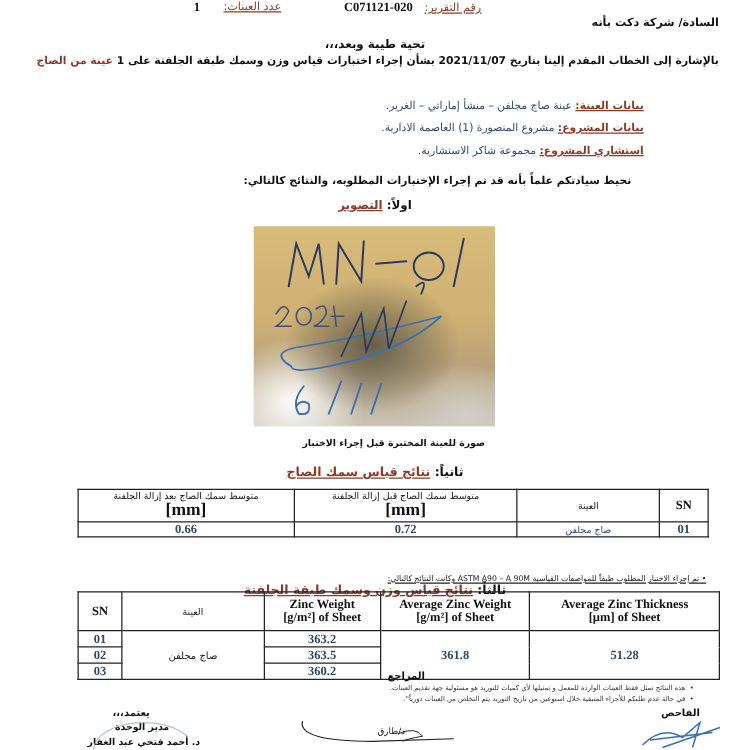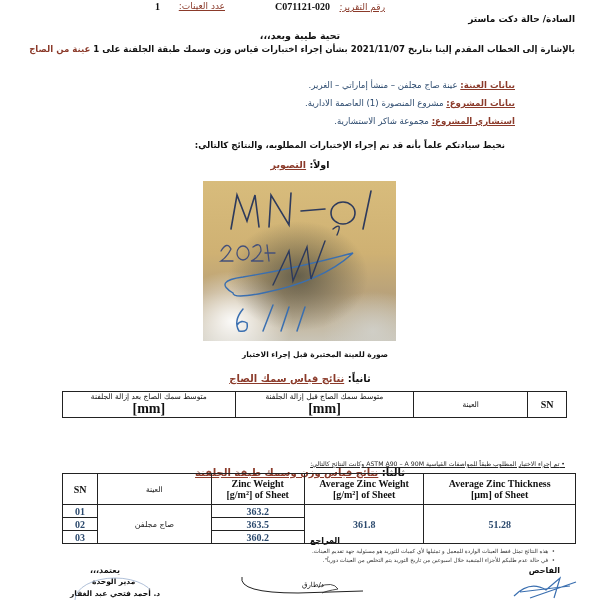--- a/index.html
+++ b/index.html
@@ -52,21 +52,21 @@
     <span class="lbl">رقم التقرير:</span>
     &nbsp;&nbsp;<span class="val">C071121-020</span>
   </div>
   <div class="abs hdr" style="right:375px;">
     <span class="lbl">عدد العينات:</span>
   </div>
   <div class="abs hdr" style="right:440px;">
     <span class="val">1</span>
   </div>
 
-  <div class="abs line" style="right:25px; top:14px; font-size:9px;">السادة/ حالة دكت ماستر</div>
+  <div class="abs line" style="right:25px; top:14px; font-size:9px;">السادة/ شركة دكت بأنه</div>
 
   <div class="abs line" style="left:0; width:600px; top:30px; text-align:center; font-size:9.5px;">تحية طيبة وبعد،،،</div>
 
   <div class="abs line" style="right:25px; top:44px;">
     <span>بالإشارة إلى الخطاب المقدم إلينا بتاريخ 2021/11/07 بشأن إجراء اختبارات قياس وزن وسمك طبقة الجلفنة على 1 </span><span class="red">عينة من الصاج</span>
   </div>
 
   <div class="abs line" style="right:85px; top:80px;">
     <span class="red u">بيانات العينة:</span><span class="blue" style="font-weight:normal;"> عينة صاج مجلفن – منشأ إماراتي – الغرير.</span>
   </div>
@@ -117,20 +117,26 @@
     <span>ثانياً: </span><span class="red u">نتائج قياس سمك الصاج</span>
   </div>
 
   <table class="t1" style="left:62px; top:391px; width:505px;">
     <tbody>
         <tr>
       <th style="width:172px;"><span>متوسط سمك الصاج بعد إزالة الجلفنة</span><span class="unit">[mm]</span></th>
       <th style="width:178px;text-align:center;"><span>متوسط سمك الصاج قبل إزالة الجلفنة</span><span class="unit">[mm]</span></th>
       <th style="width:113px;">العينة</th>
       <th class="sn" style="width:38px;">SN</th>
+    </tr>
+    <tr>
+      <td>0.66</td>
+      <td>0.72</td>
+      <td class="ar">صاج مجلفن</td>
+      <td>01</td>
     </tr>
   </tbody>
     </table>
 
   <div class="abs sec-title" style="left:0; width:600px; top:440px; text-align:center;margin-top:27px;">
     <span>ثالثاً: </span><span class="red u">نتائج قياس وزن وسمك طبقة الجلفنة</span>
   </div>
   <div class="abs note u" style="right:35px; top:460px; font-size:6.2px; color:#222;">
     <span>• </span><span>تم إجراء الاختبار المطلوب طبقاً للمواصفات القياسية ASTM A90 – A 90M وكانت النتائج كالتالي:</span>
   </div>

